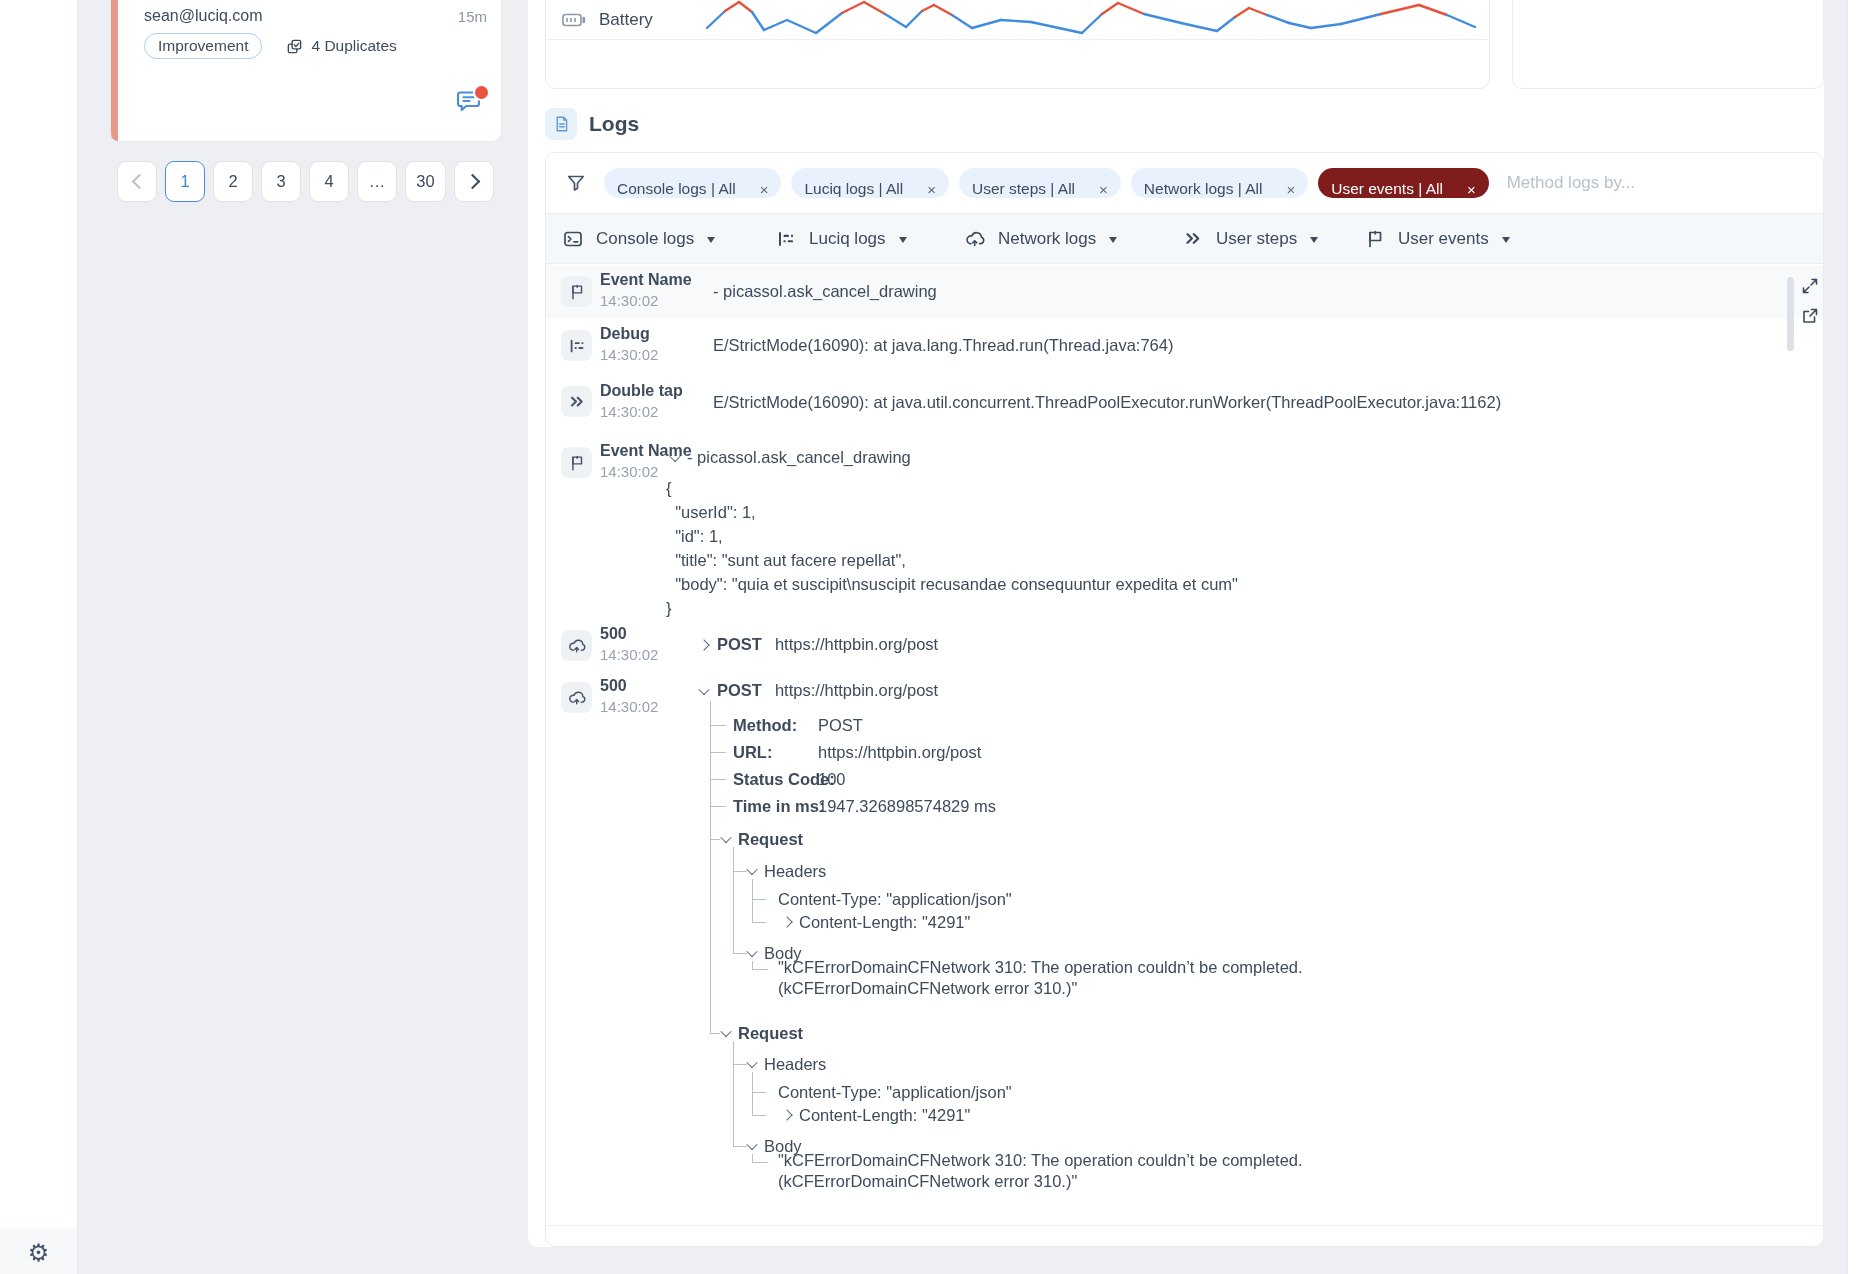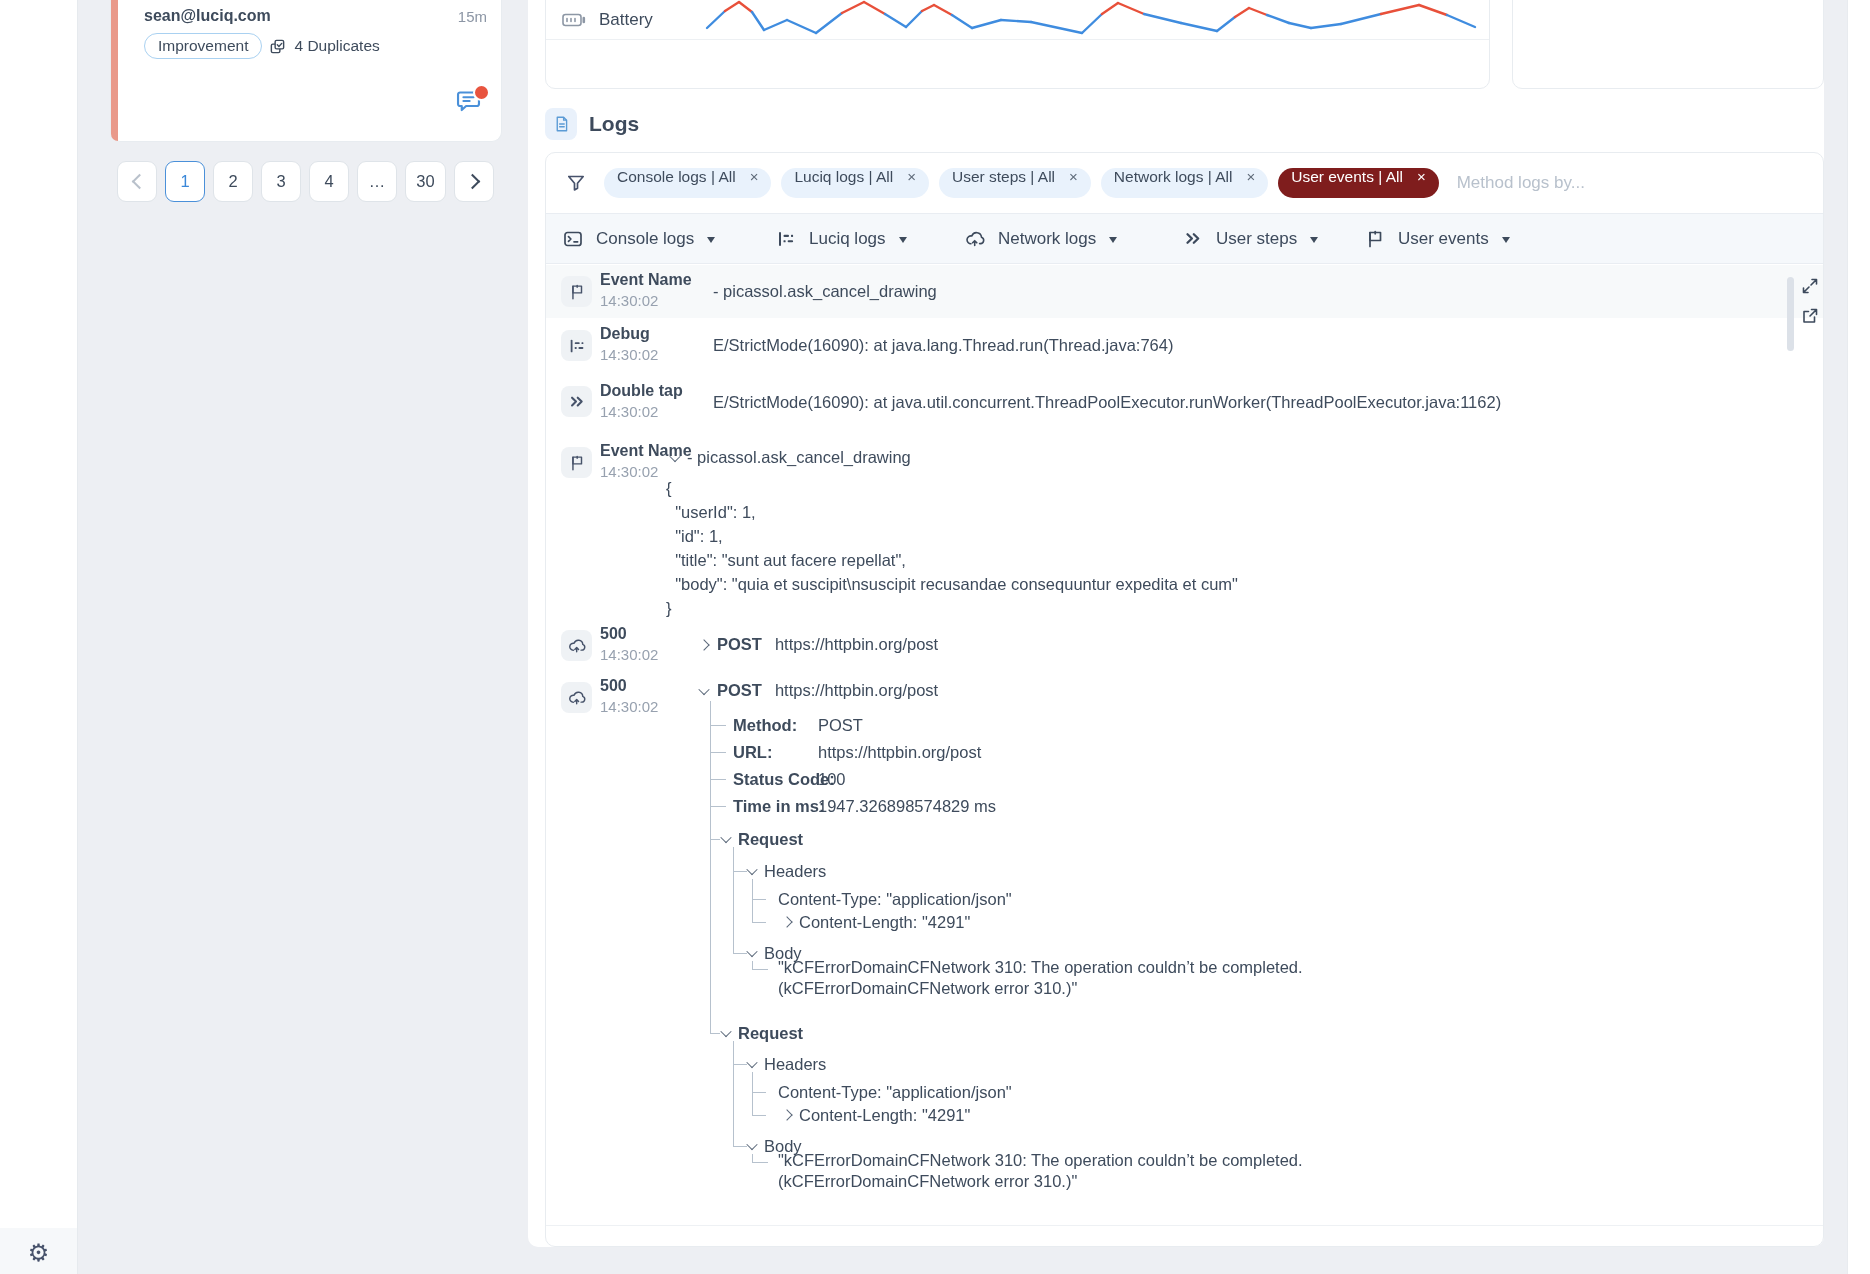--- a/index.html
+++ b/index.html
@@ -14,23 +14,23 @@
 
   
   .left-rail{left:0;top:0;width:77px;height:1274px;background:#fff;border-right:1px solid #e6eaee;}
   .rail-bottom{left:0;top:1228px;width:77px;height:46px;background:#f6f8fa;}
   .gear{left:0;top:1238px;width:77px;text-align:center;font-size:24px;color:#47526b;line-height:30px;}
 
   
   .ticket-card{left:110px;top:0;width:392px;height:142px;background:#fff;border:1px solid #e8ecf0;border-top:none;
     border-radius:0 0 10px 10px;box-sizing:border-box;}
   .ticket-accent{left:0;top:0;width:7px;height:141px;background:#e9998a;border-radius:0 0 0 10px;}
-  .ticket-email{left:33px;top:7px;font-size:16px;font-weight:700;color:#3e4b5c;}
+  .ticket-email{left:33px;top:7px;font-size:16px;font-weight:400;color:#3e4b5c;}
   .ticket-time{right:14px;top:8px;font-size:15px;color:#8c96a5;}
-  .badge-row{left:33px;top:33px;display:flex;align-items:center;gap:7px;}
+  .badge-row{left:33px;top:33px;display:flex;align-items:center;gap:24px;}
   .badge{display:inline-flex;align-items:center;height:24px;padding:0 13px;border:1.5px solid #a9d1f1;
     border-radius:14px;font-size:15.5px;color:#3e4b5c;background:#fff;}
   .dup-wrap{display:inline-flex;align-items:center;gap:8px;font-size:15.5px;color:#3e4b5c;}
   .ticket-preview{left:33px;top:64px;width:320px;font-size:16.5px;line-height:23.5px;color:#3e4b5c;white-space:pre-line;}
   .chat-wrap{right:12px;top:88px;width:34px;height:34px;}
   .chat-dot{position:absolute;right:-1px;top:-4px;width:13px;height:13px;background:#e8543f;border-radius:50%;border:2px solid #fff;}
 
   
   .pager{left:117px;top:161px;display:flex;gap:8px;}
   .pbtn{width:40px;height:41px;background:#fff;border:1px solid #dfe4e9;border-radius:9px;box-sizing:border-box;
@@ -66,22 +66,22 @@
   
   .logs-header{left:545px;top:108px;display:flex;align-items:center;gap:12px;}
   .logs-hicon{width:32px;height:32px;background:#e9f1fb;border-radius:8px;display:flex;align-items:center;justify-content:center;}
   .logs-title{font-size:21px;font-weight:600;color:#3d4a5c;}
 
   
   .logs-panel{left:545px;top:152px;width:1279px;height:1095px;background:#fff;border:1px solid #e8ecf0;border-radius:10px;
     box-sizing:border-box;overflow:hidden;}
   .filter-row{position:relative;height:60px;display:flex;align-items:center;padding-left:20px;gap:10px;}
   .funnel{margin-right:8px;display:flex;}
-  .chip{display:inline-flex;align-items:flex-start;height:30px;border-radius:15px;background:#e9f2fc;padding:0 13px;
-    font-size:15.5px;color:#3e4b5c;gap:14px;cursor:pointer;white-space:nowrap;}
+  .chip{display:inline-flex;align-items:flex-end;height:30px;border-radius:15px;background:#e9f2fc;padding:0 13px;
+    font-size:15.5px;color:#3e4b5c;gap:24px;cursor:pointer;white-space:nowrap;}
   .chip .x{font-size:15px;color:#5e6a79;cursor:pointer;}
   .chip.active{background:#7f1d1d;color:#fff;}
   .chip.active .x{color:#fff;}
   .filter-ph{margin-left:8px;font-size:17px;color:#b8c1cc;}
 
   .tabs-row{position:relative;height:51px;background:#f5f8fb;border-top:1px solid #e9edf2;border-bottom:1px solid #e9edf2;box-sizing:border-box;}
   .tab{position:absolute;top:0;height:50px;display:flex;align-items:center;gap:13px;cursor:pointer;}
   .tab-label{font-size:17px;font-weight:500;color:#3d4a5c;}
   .caret{width:0;height:0;border:4.5px solid transparent;border-top:6px solid #3e4b5c;margin-top:6px;}
 

